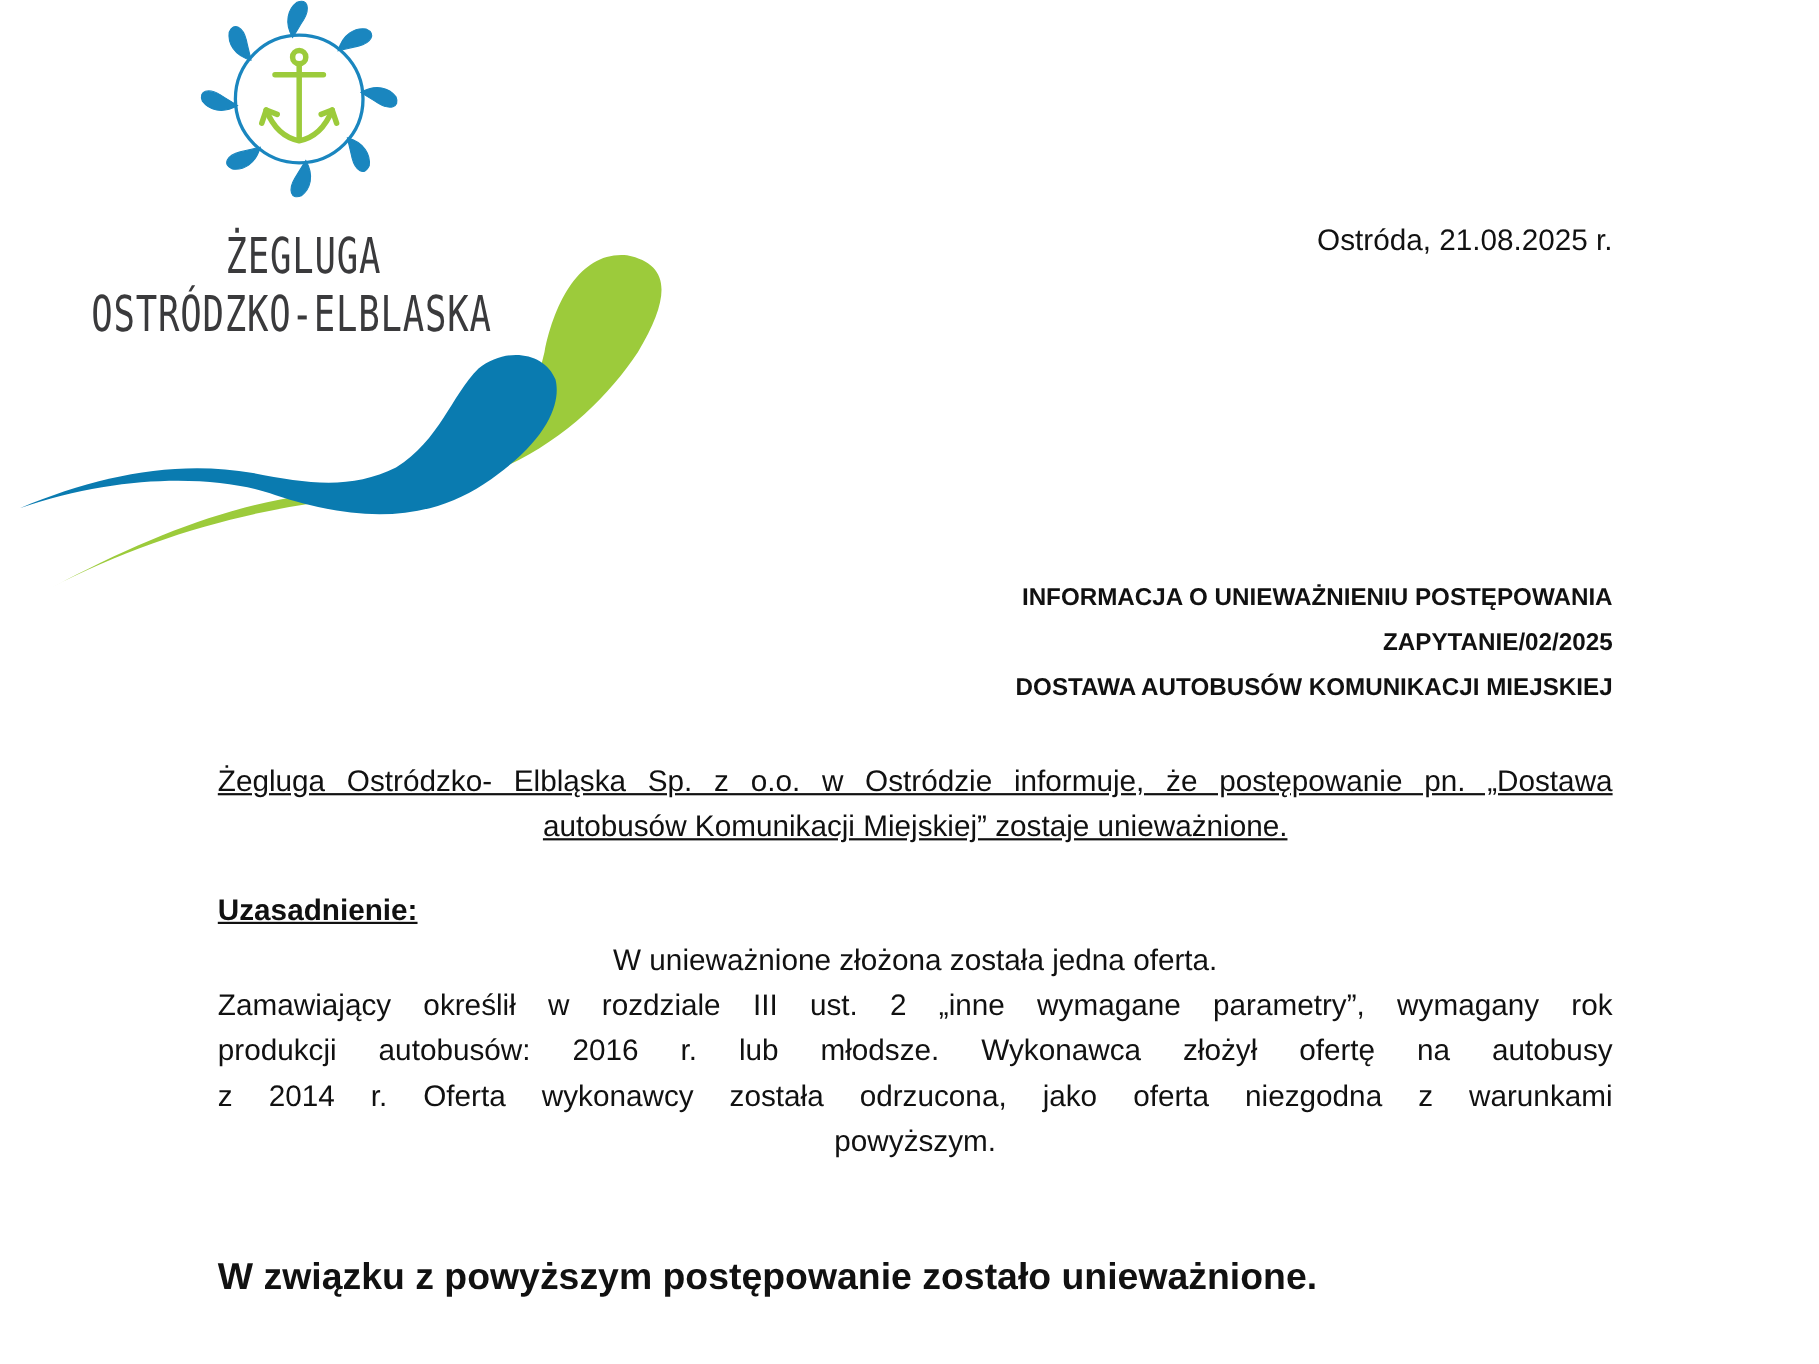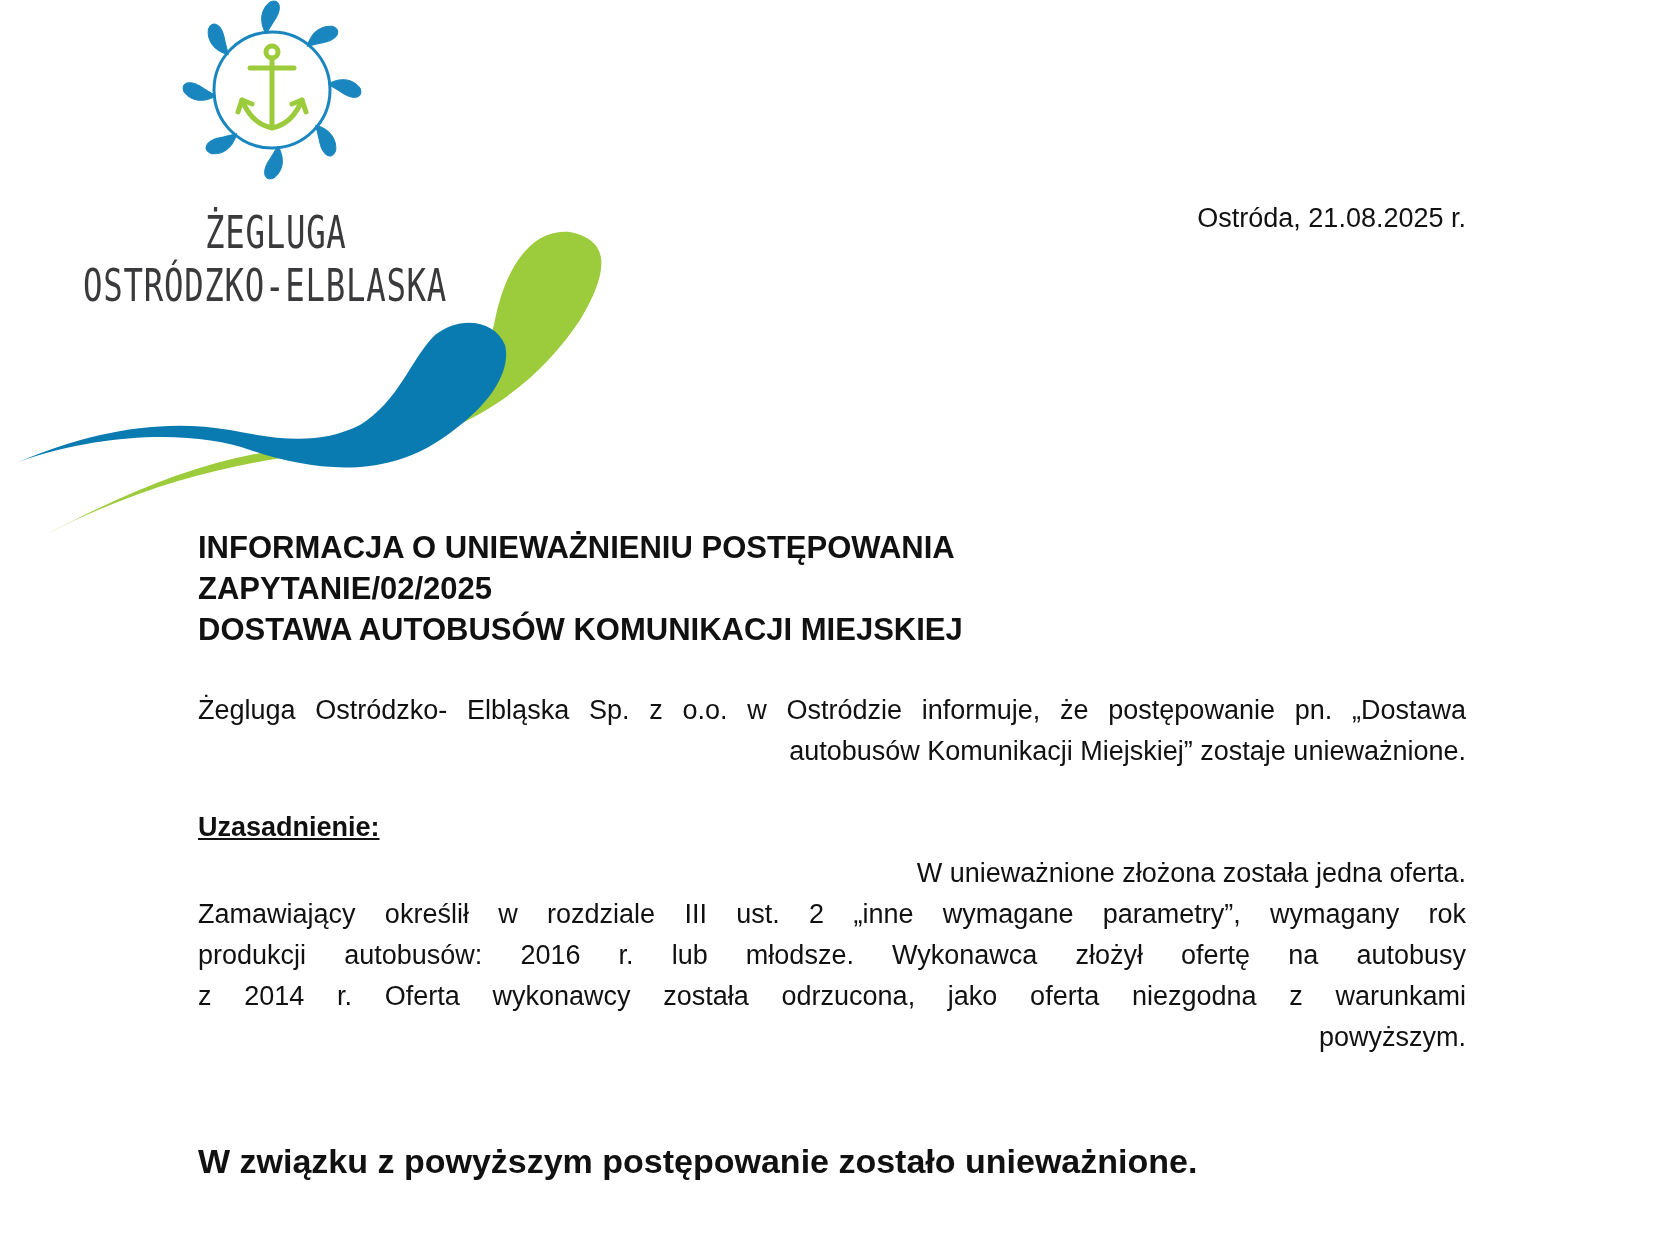--- a/index.html
+++ b/index.html
@@ -5,26 +5,26 @@
   html, body { margin: 0; padding: 0; background: #ffffff; }
   body { width: 1654px; height: 1240px; position: relative; overflow: hidden;
          font-family: "Liberation Sans", "DejaVu Sans", sans-serif; color: #111111; }
   .logo { position: absolute; left: 0; top: 0; width: 640px; height: 560px; }
   .logo svg { position: absolute; left: 0; top: 0; }
   .logo-text { position: absolute; font-family: "DejaVu Sans Mono", monospace; color: #3a3a3c;
                letter-spacing: 1px; transform: scaleX(0.72); transform-origin: left top; white-space: nowrap; }
   .logo-line1 { left: 205px; top: 206px; font-size: 45px; }
   .logo-line2 { left: 83px; top: 259px; font-size: 45px; }
   .date { position: absolute; right: 188px; top: 203px; font-size: 27px; text-align: center; }
-  .heading { position: absolute; left: 198px; width: 1268px; text-align: left; font-weight: bold; font-size: 31px; }
+  .heading { position: absolute; left: 198px; width: 1268px; text-align: right; font-weight: bold; font-size: 22px; }
   .h1 { top: 530px; } .h2 { top: 571px; } .h3 { top: 612px; }
   .body { position: absolute; left: 198px; width: 1268px; font-size: 27px; line-height: 41px; text-align: justify; }
-  .p1 { top: 690px; }
+  .p1 { top: 690px; text-decoration: underline; }
   .just-line { display: block; text-align: justify; text-align-last: justify; }
-  .last-line { display: block; text-align: right; }
+  .last-line { display: block; text-align: center; }
   .section-title { position: absolute; left: 198px; top: 812px; font-size: 27px; font-weight: bold; text-decoration: underline; text-align: center; }
   .p2 { top: 853px; }
   .final { position: absolute; left: 198px; top: 1142px; font-size: 34px; font-weight: bold; }
 </style>
 </head>
 <body>
 
 <div class="logo">
   <svg width="640" height="560" viewBox="0 0 640 560">
 

